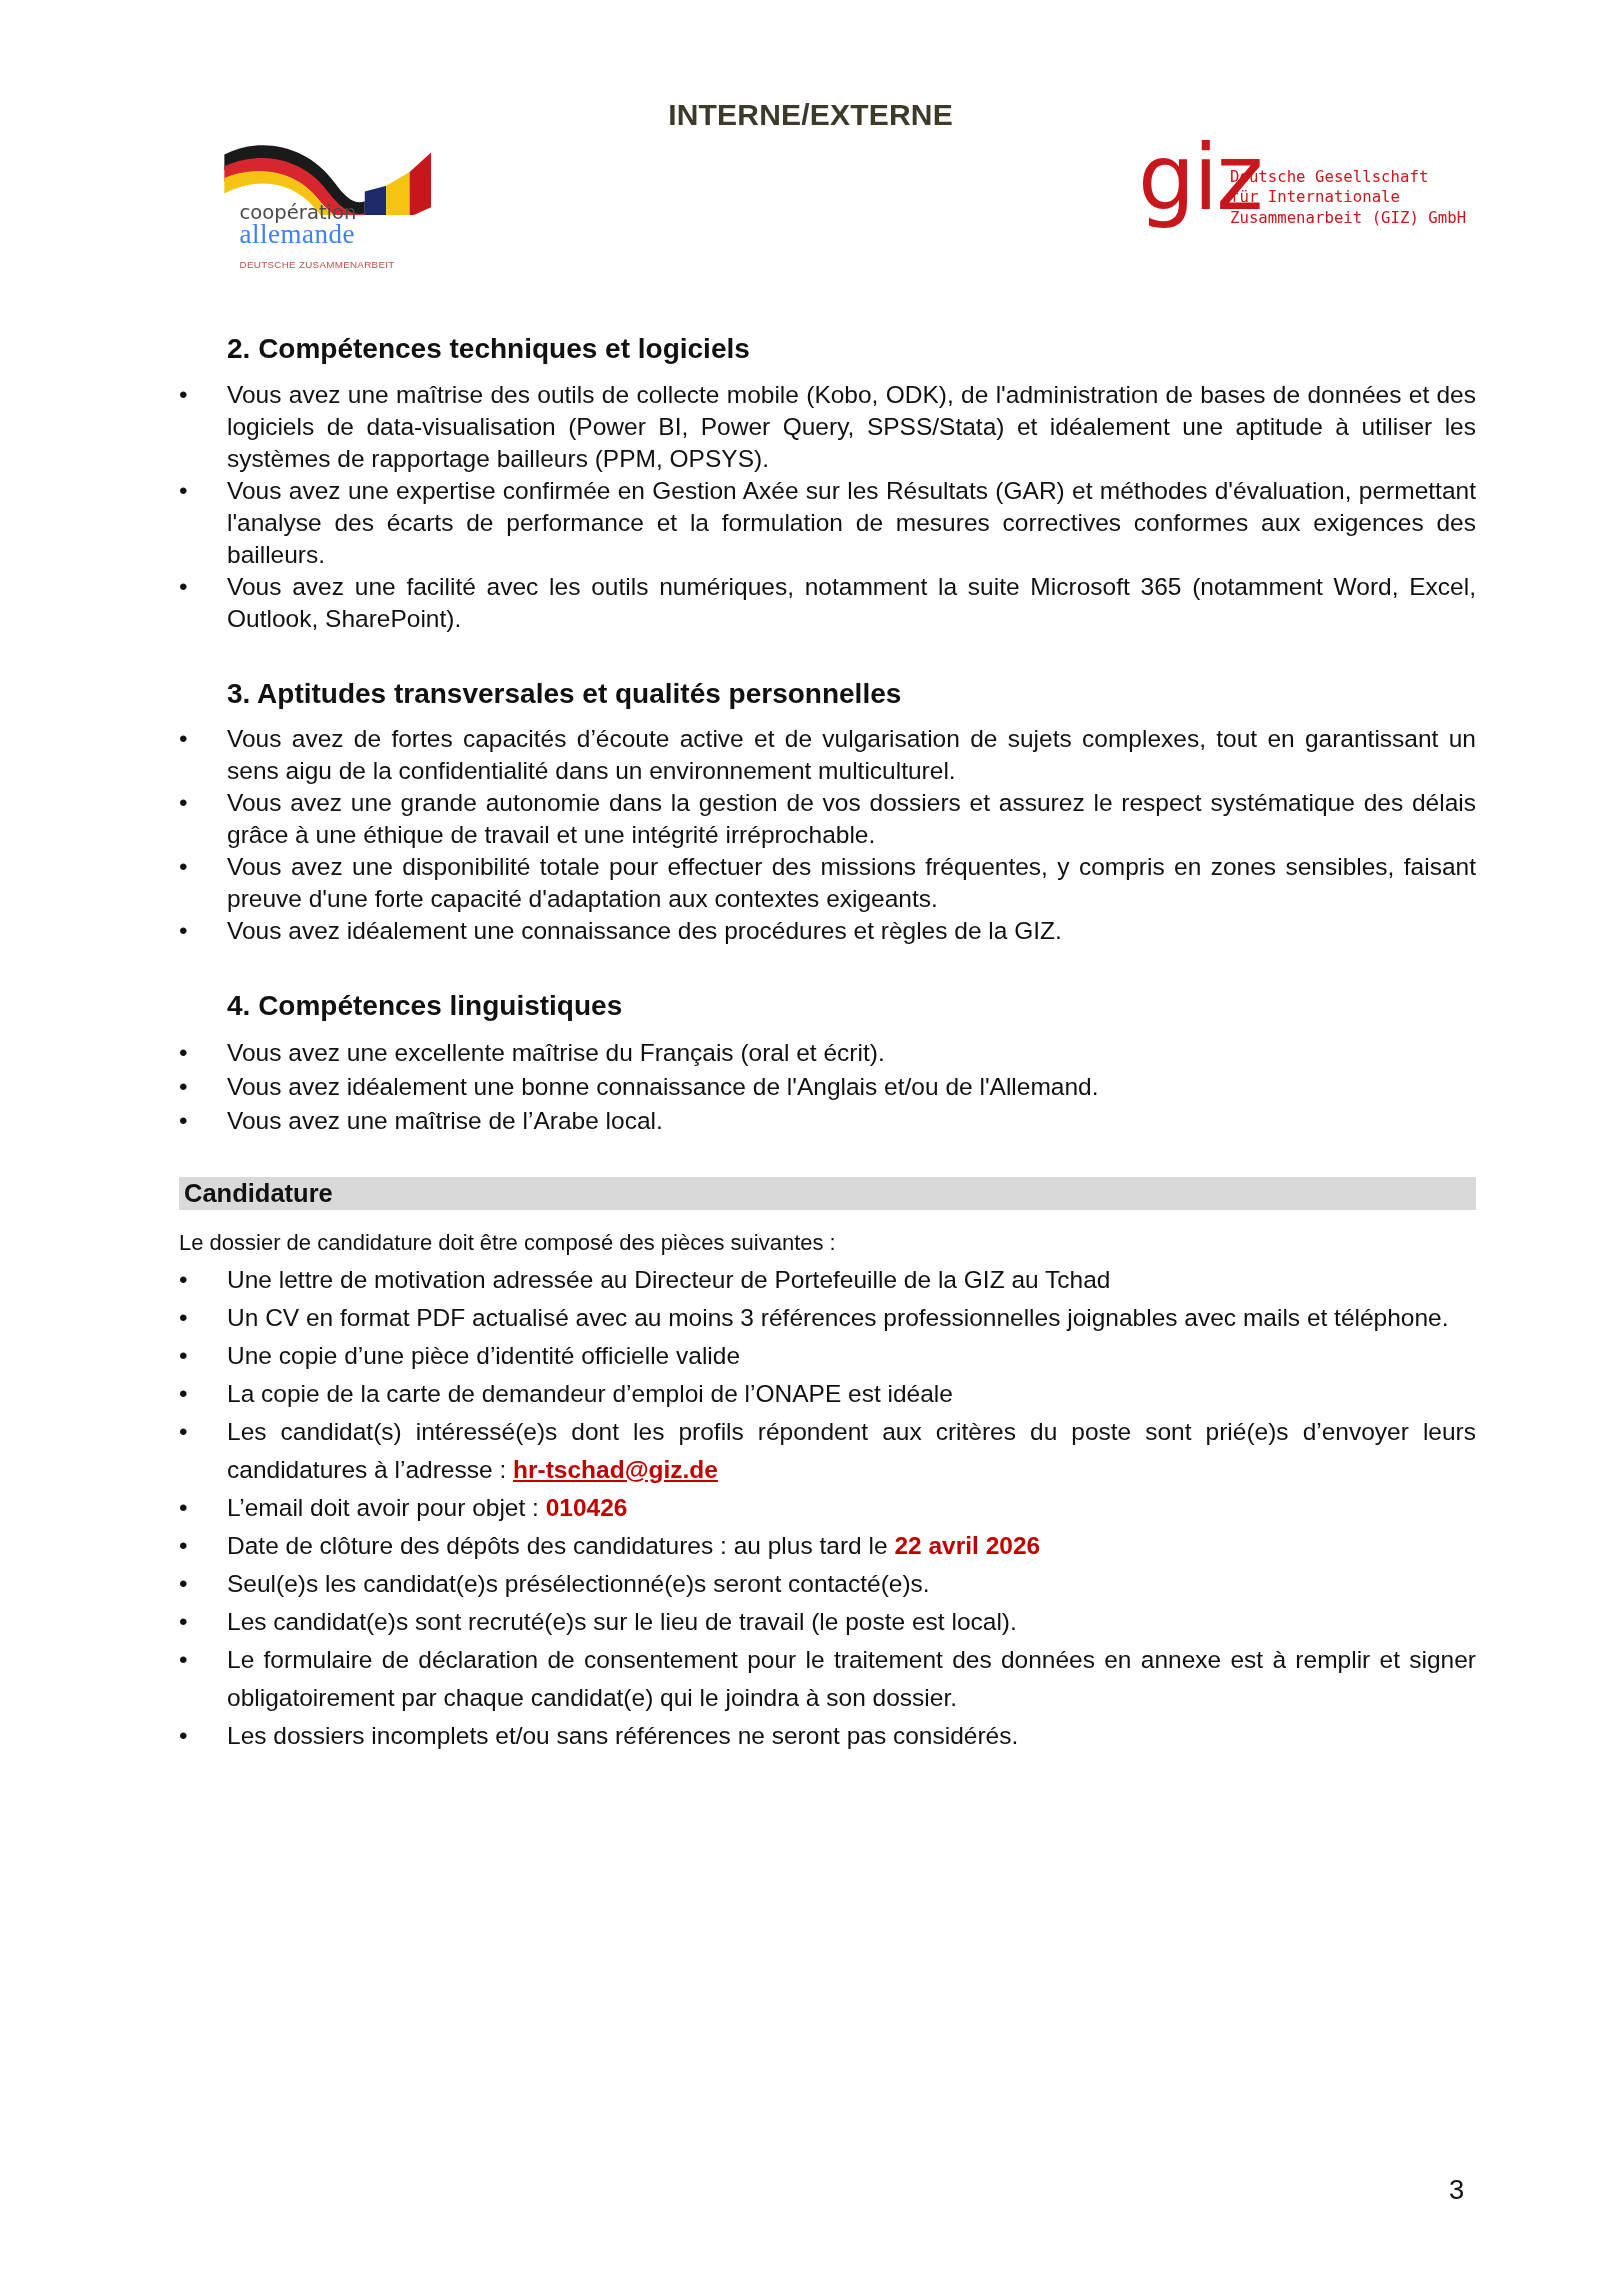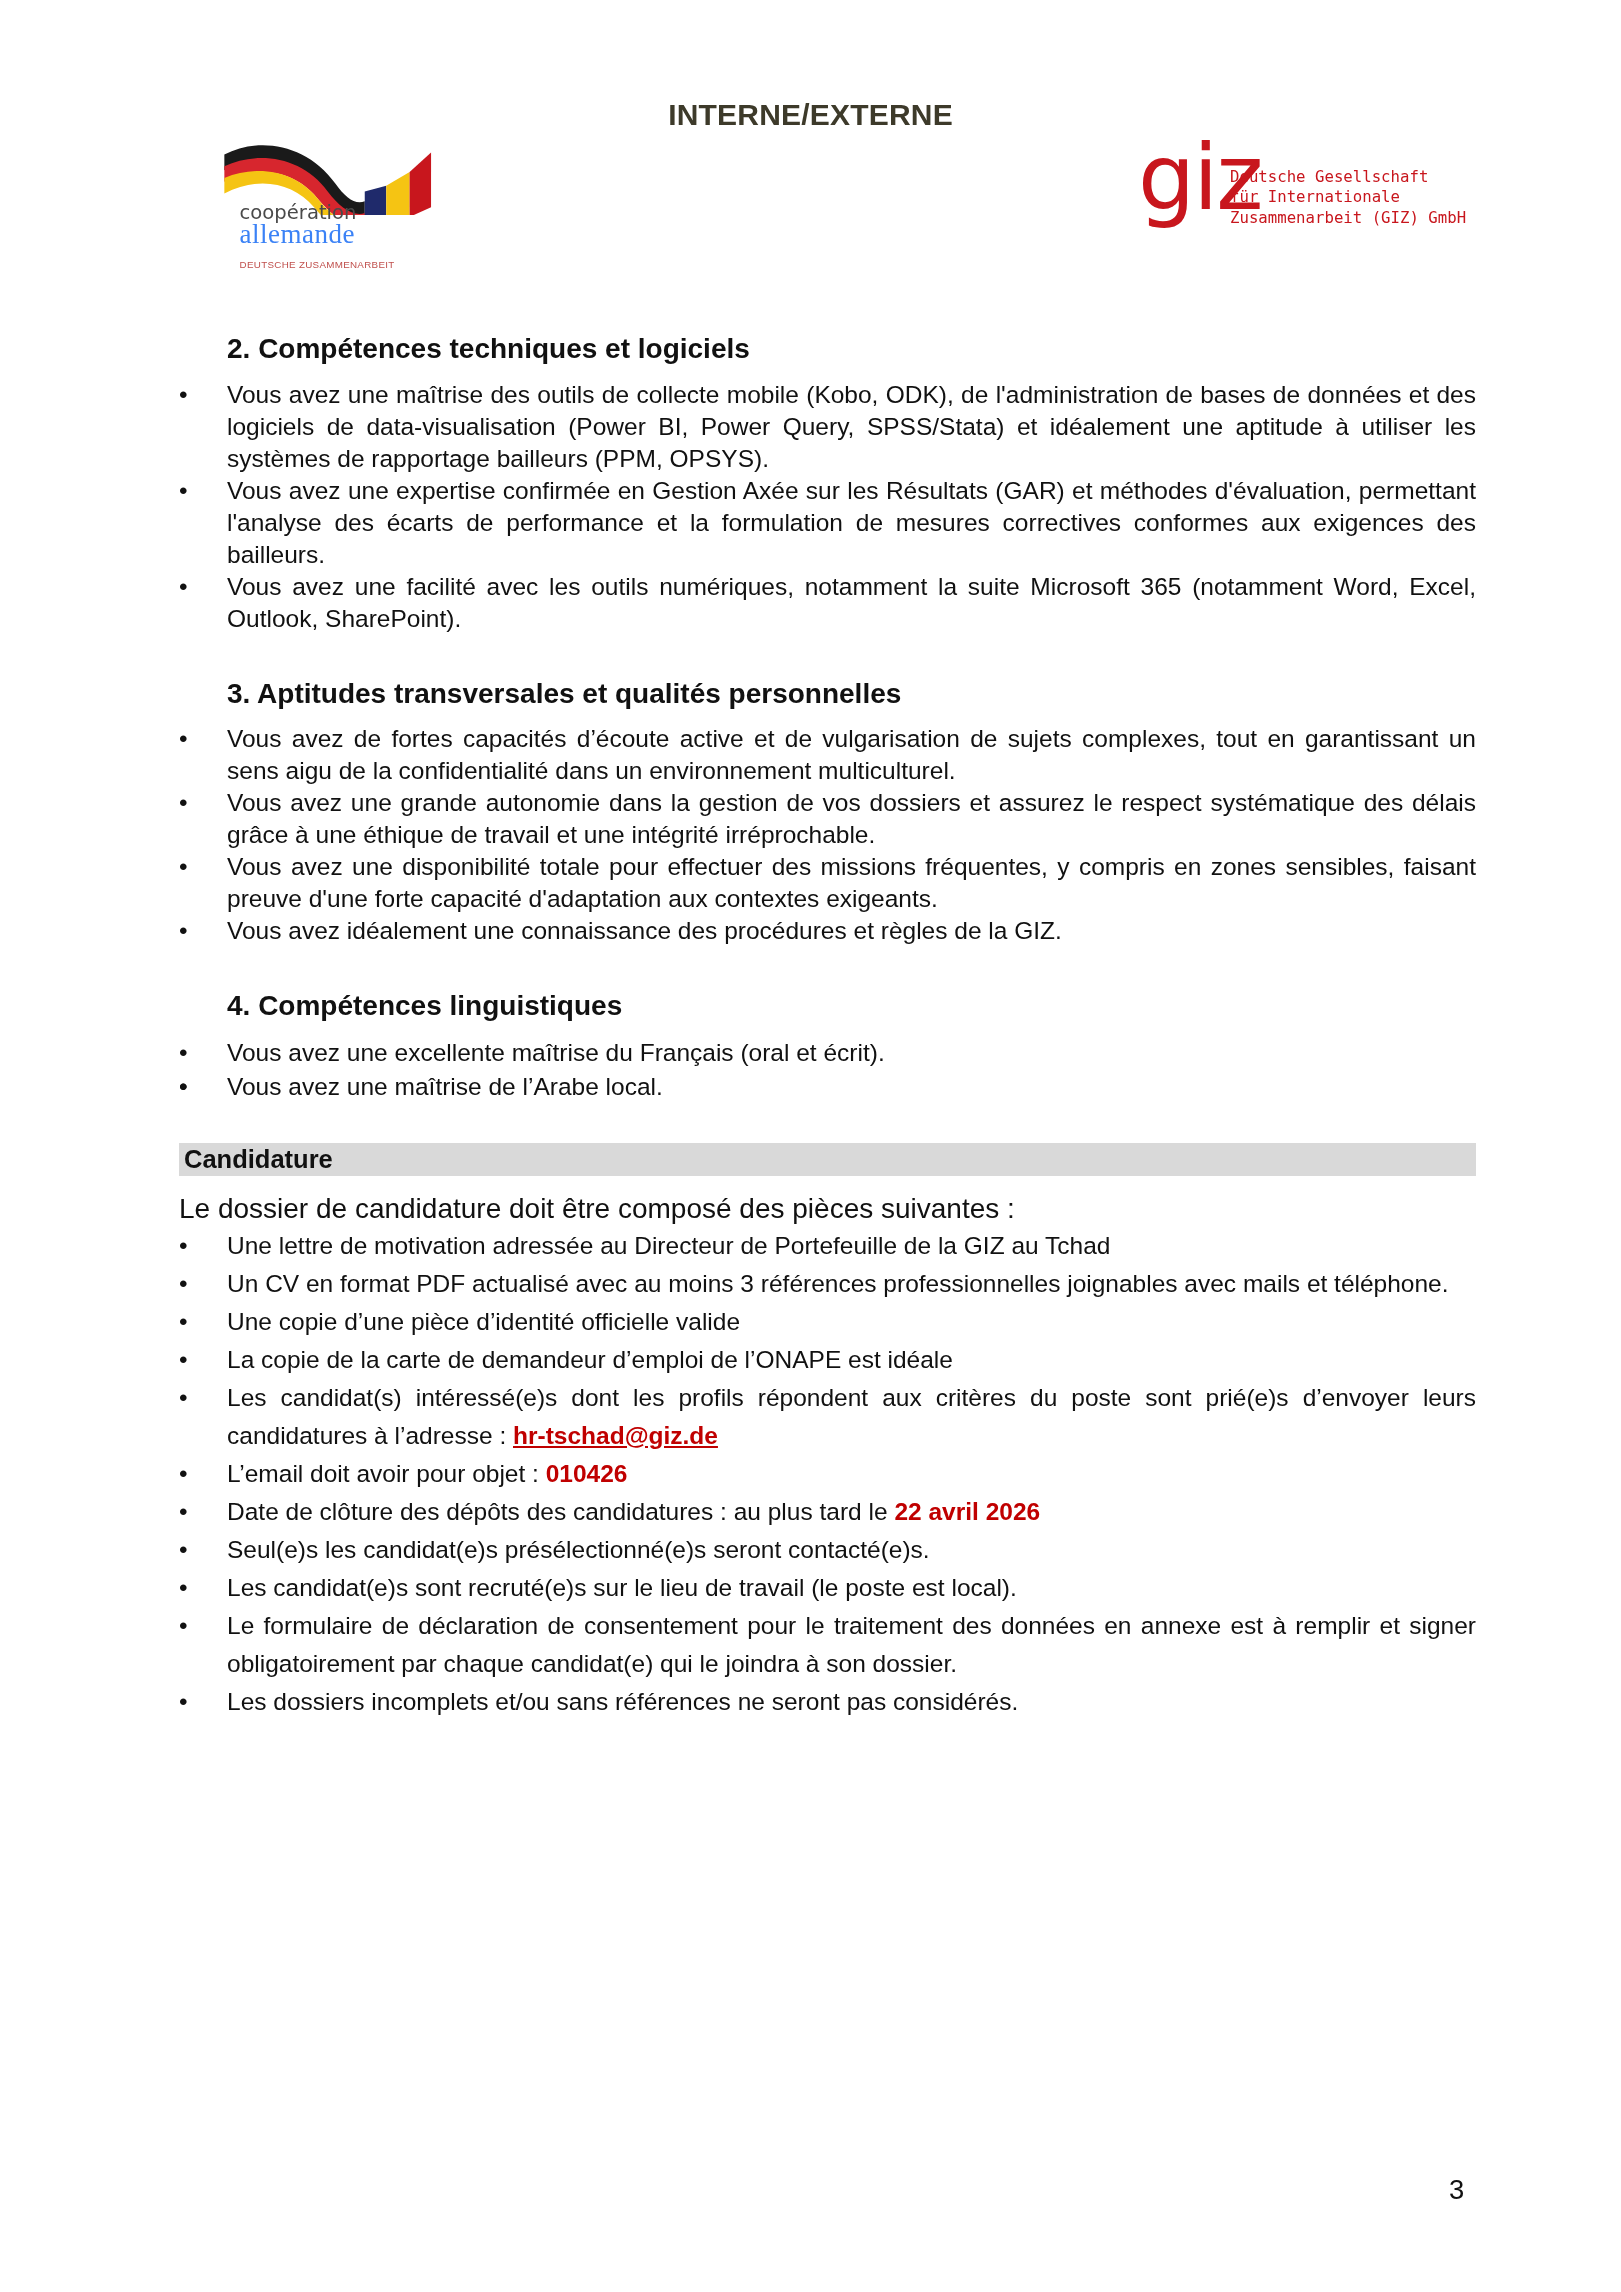--- a/index.html
+++ b/index.html
@@ -27,21 +27,21 @@
   ul.bullets li .bullet { position: absolute; left: 0; top: 0; width: 19.6px; }
   .s2 { margin-top: 0; }
   .s2 ul { margin-top: 13.7px; }
   .s3 { margin-top: 43px; }
   .s3 ul { margin-top: 13.7px; }
   .s4 { margin-top: 43px; }
   .s4 ul { margin-top: 13.7px; }
   .s4 ul li { line-height: 34px; }
   .cand-bar { margin-top: 39px; background: #d9d9d9; height: 33px; }
   .cand-bar span { display: block; font-size: 25.5px; font-weight: bold; line-height: 33px; padding-left: 5px; }
-  .intro { margin-top: 13.7px; font-size: 28px; line-height: 37px; }
+  .intro { margin-top: 13.7px; font-size: 22px; line-height: 37px; }
   .cand ul li { line-height: 38px; }
   .red { color: #c00000; font-weight: bold; }
   .link { color: #c00000; font-weight: bold; text-decoration: underline; }
   .page-num { position: absolute; left: 1449px; top: 2174px; font-size: 27.4px; }
 </style>
 </head>
 <body>
 
 <div class="header-title">INTERNE/EXTERNE</div>
 
@@ -86,21 +86,21 @@
       <li><span class="bullet">•</span><span>Vous avez une grande autonomie dans la gestion de vos dossiers et assurez le respect systématique des délais grâce à une éthique de travail et une intégrité irréprochable.</span></li>
       <li><span class="bullet">•</span><span>Vous avez une disponibilité totale pour effectuer des missions fréquentes, y compris en zones sensibles, faisant preuve d'une forte capacité d'adaptation aux contextes exigeants.</span></li>
       <li><span class="bullet">•</span><span>Vous avez idéalement une connaissance des procédures et règles de la GIZ.</span></li>
     </ul>
   </div>
 
   <div class="s4">
     <h2 class="section">4. Compétences linguistiques</h2>
     <ul class="bullets">
       <li><span class="bullet">•</span><span>Vous avez une excellente maîtrise du Français (oral et écrit).</span></li>
-      <li><span class="bullet">•</span></li>
+      <li><span class="bullet">•</span><span>Vous avez idéalement une bonne connaissance de l'Anglais et/ou de l'Allemand.</span></li>
       <li><span class="bullet">•</span><span>Vous avez une maîtrise de l’Arabe local.</span></li>
     </ul>
   </div>
 
   <div class="cand-bar">
     <span>Candidature</span>
   </div>
 
   <div class="cand">
     <div class="intro">Le dossier de candidature doit être composé des pièces suivantes :</div>

